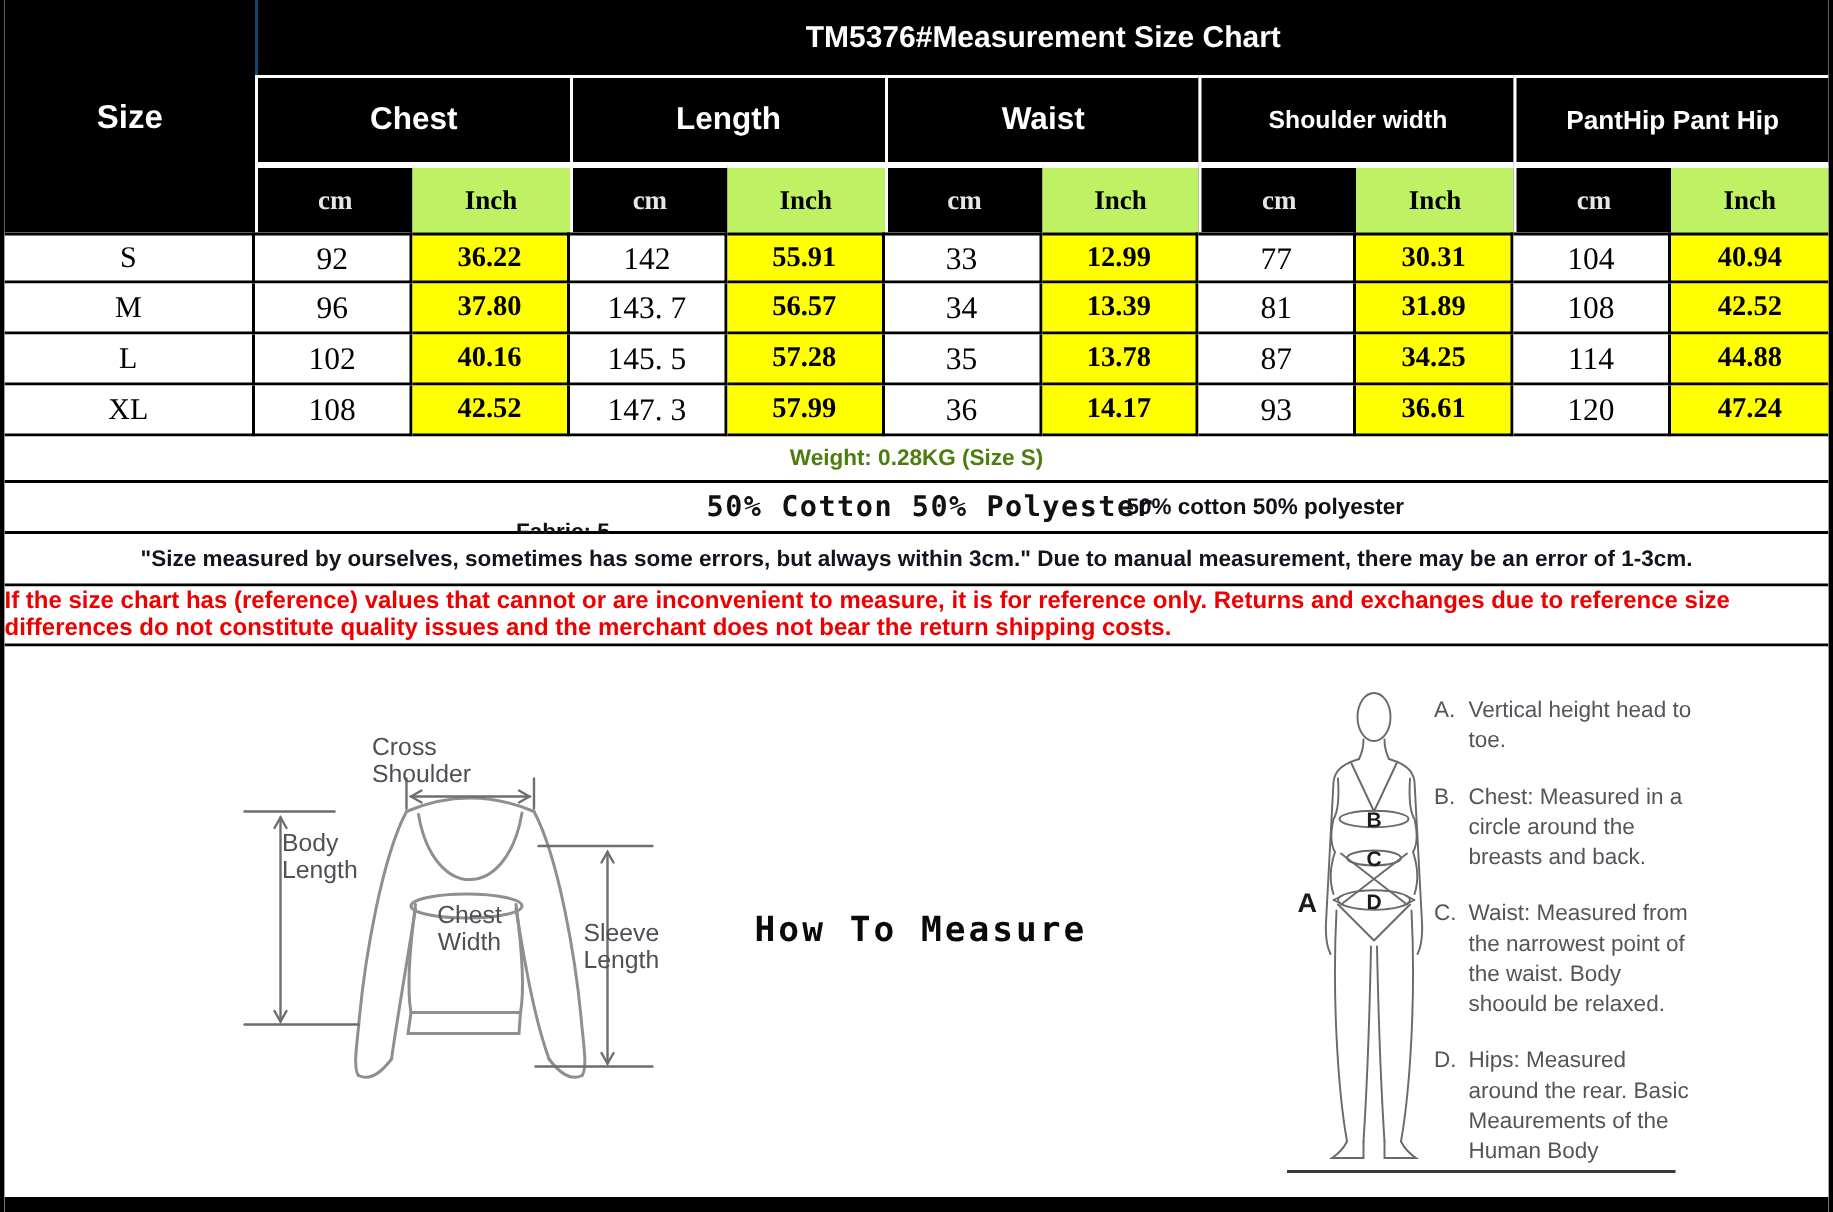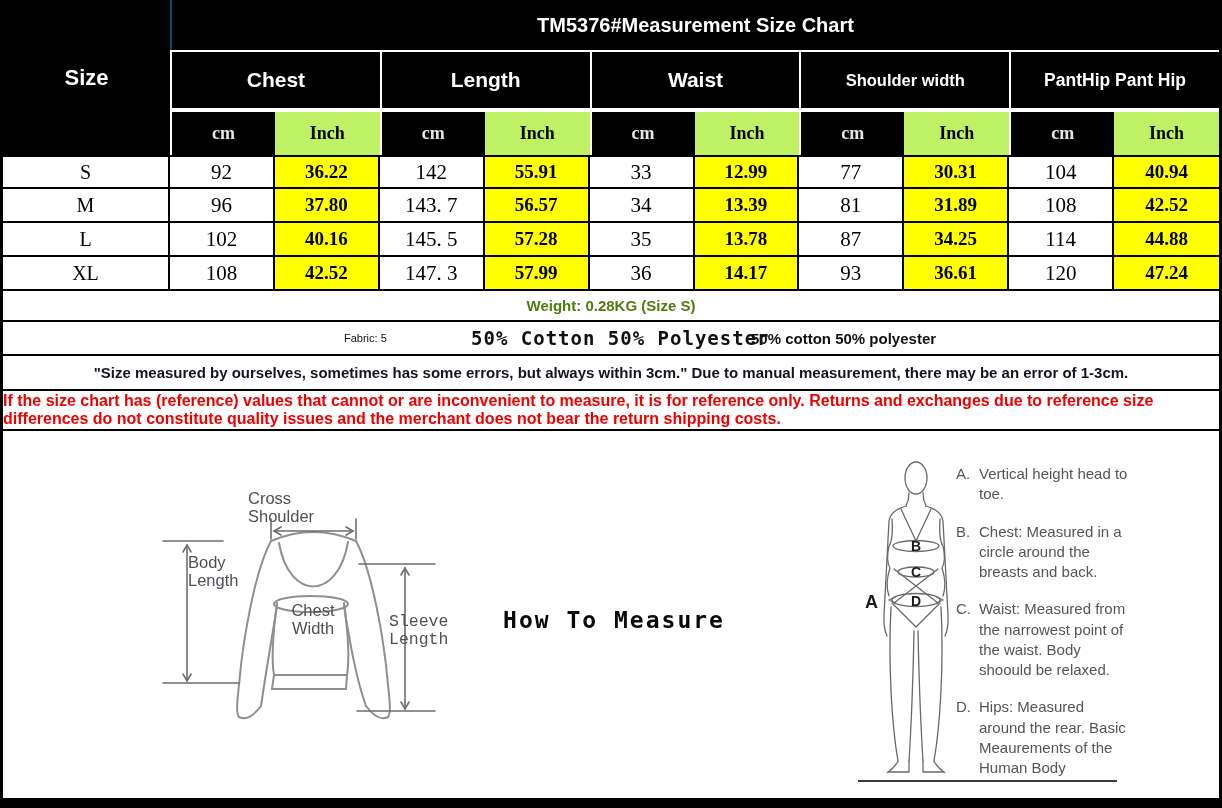--- a/index.html
+++ b/index.html
@@ -72,21 +72,21 @@
     position: relative;
     display: flex; align-items: center; justify-content: center;
     background: #fff;
     border-bottom: 2px solid #000;
   }
   .weight-row  { font-size: 15px; font-weight: bold; color: #4d7c0f; }
   .quote-row   { font-size: 15px; font-weight: bold; color: #14141e; }
   .warning-row { font-size: 16px; font-weight: bold; color: #ee0000; }
 
   .fabric-row span { position: absolute; top: 50%; transform: translateY(-50%); white-space: nowrap; }
-  .fabric-label { left: 341px; font-size: 11px; font-weight: normal; color: #101016; }
+  .fabric-label { left: 341px; font-size: 15px; font-weight: bold; color: #101016; margin-top: 17px; }
   .fabric-main  { left: 468px; font-family: "DejaVu Sans Mono", monospace; font-size: 19px; font-weight: 600; letter-spacing: 1px; color: #111; }
   .fabric-alt   { left: 748px; font-size: 15px; font-weight: bold; color: #101016; }
 
   
   .measure-section {
     position: relative;
     width: 100%;
     height: 377px;
     background: #fff;
     border-bottom: 10px solid #000;
@@ -95,21 +95,21 @@
   .garment { position: absolute; left: 140px; top: 12px; width: 372px; height: 350px; }
   .garment svg { position: absolute; left: 0; top: 0; }
   .g-label {
     position: absolute;
     font-size: 16.5px; line-height: 1.12; color: #4d5055;
     white-space: pre-line;
   }
   .lbl-cross  { left: 105px; top: 46px;  width: 130px; text-align: left; }
   .lbl-body   { left: 45px;  top: 110px; text-align: left; }
   .lbl-chest  { left: 128px; top: 158px; width: 84px; text-align: center; }
-  .lbl-sleeve { left: 246px; top: 170px; text-align: right; font-family: Liberation Mono, monospace; }
+  .lbl-sleeve { left: 246px; top: 170px; text-align: right; }
 
   .htm-title {
     position: absolute; left: 455px; top: 176px; width: 312px;
     text-align: center;
     font-family: "DejaVu Sans Mono", monospace;
     font-size: 23px; font-weight: 600; letter-spacing: 2px; color: #0a0a0a;
   }
 
   .body-fig { position: absolute; left: 850px; top: 24px; width: 115px; height: 325px; }
 

